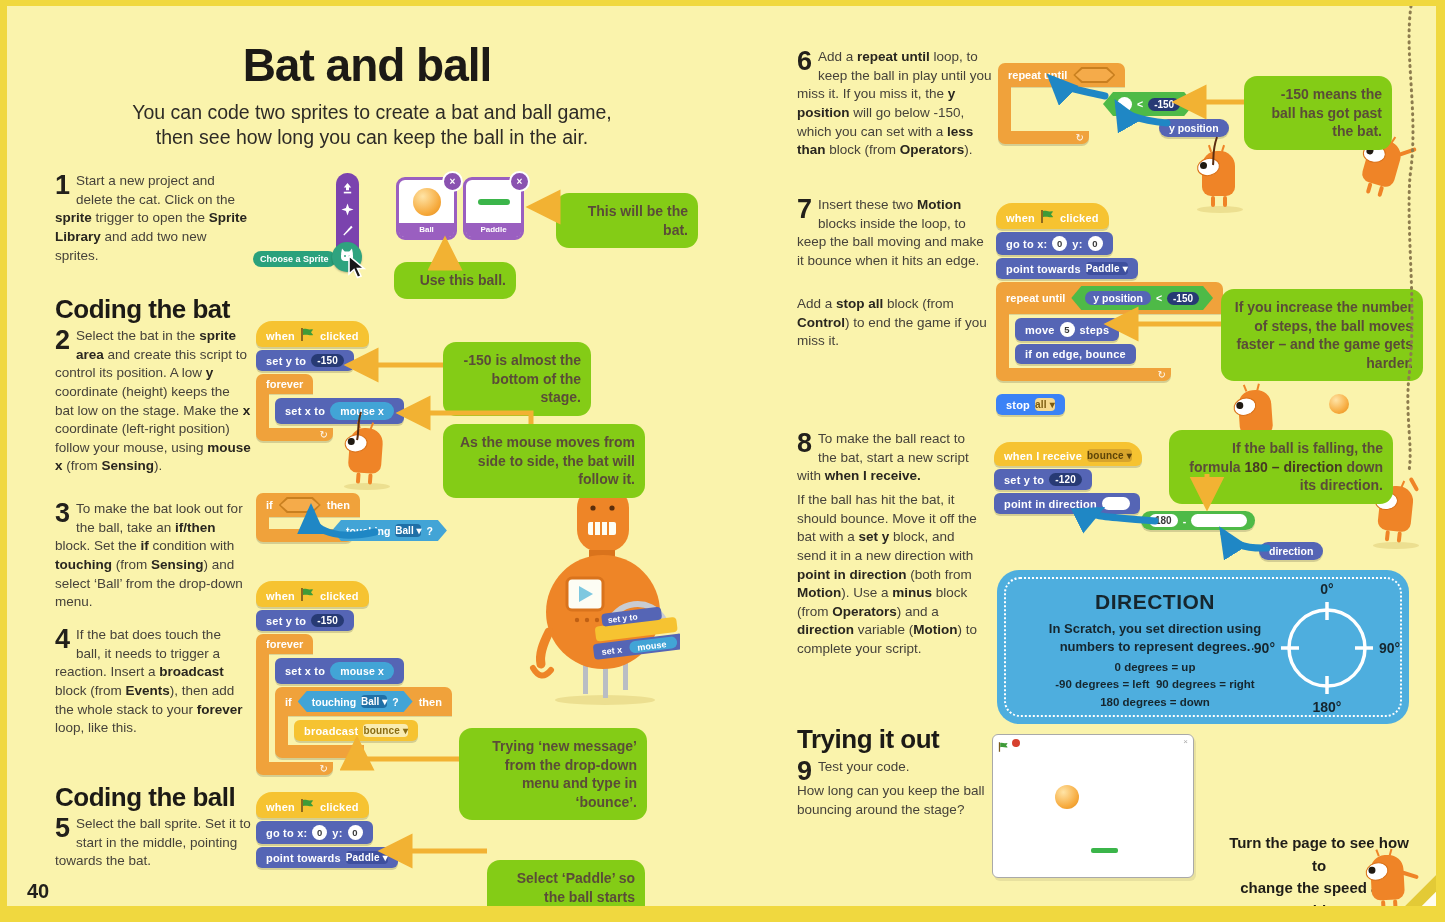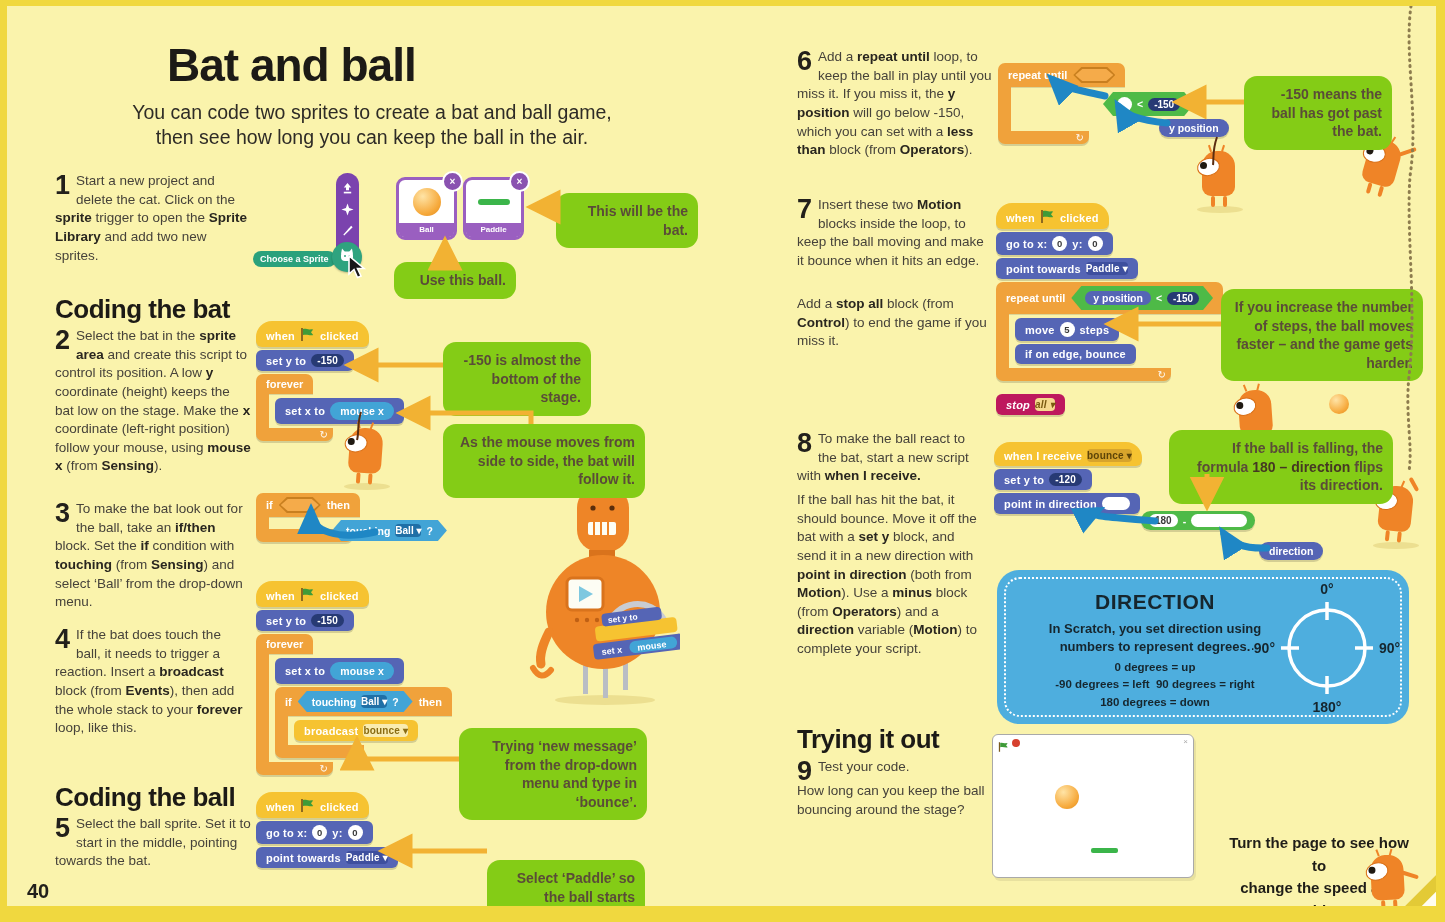--- a/index.html
+++ b/index.html
@@ -1,37 +1,37 @@
 <!DOCTYPE html>
 <html><head>
 <meta charset="utf-8">
 <style>
   html,body{margin:0;padding:0;background:#ffffff;}
   #book{position:relative;width:1445px;height:922px;box-sizing:border-box;
     background:#faf3ac;border:6px solid #f0d83f;border-left-width:7px;border-right-width:9px;border-bottom-width:16px;
     overflow:hidden;font-family:"Liberation Sans",sans-serif;color:#45413a;}
   .abs{position:absolute;}
   
-  .title{font-size:46px;font-weight:900;letter-spacing:-1px;color:#1c1a16;}
+  .title{font-size:46px;font-weight:900;letter-spacing:-1px;color:#1c1a16;text-align:center;}
   .intro{font-size:19.5px;line-height:1.3;color:#2e2b26;text-align:center;font-weight:500;}
   .h2{font-size:26px;font-weight:900;color:#1c1a16;letter-spacing:-0.5px;}
   .para{font-size:13.5px;line-height:1.38;color:#46423a;}
   .para b{color:#29261f;}
   .num{float:left;font-size:27px;font-weight:900;line-height:0.85;margin:2px 6px 0 0;color:#22201b;}
   .pageno{font-size:20px;font-weight:900;color:#22201b;}
   .turnpage{font-size:15px;font-weight:800;line-height:1.5;color:#1f1d18;text-align:center;}
   
   .co{position:absolute;background:#84cc16;border-radius:13px;padding:9px 10px;font-size:14px;line-height:1.33;
       color:#5a4c38;text-align:right;font-weight:600;z-index:3;}
   .co b{color:#453823;}
   
   .script{position:absolute;display:flex;flex-direction:column;align-items:flex-start;gap:3px;z-index:2;}
   .brow{display:inline-flex;align-items:center;gap:5px;padding:4px 10px;border-radius:6px;color:#fff;
         font-weight:bold;font-size:11px;letter-spacing:.2px;box-shadow:0 2px 0 rgba(0,0,0,.15);white-space:nowrap;}
-  .ev{background:#f6c331;} .mo{background:#5565b5;} .ct{background:#be185d;font-style:italic;}
+  .ev{background:#f6c331;} .mo{background:#5565b5;} .ct{background:#3b82f6;}
   .hat{border-radius:16px 16px 6px 6px;padding-top:7px;}
   .valD{background:#273a74;color:#fff;border-radius:10px;padding:1px 6px;font-size:10px;font-weight:bold;}
   .valW{background:#fff;color:#3a3a3a;border-radius:10px;padding:1px 6px;font-size:10px;font-weight:bold;}
   .valC{width:15px;height:15px;border-radius:50%;background:#fff;color:#3a3a3a;font-size:9.5px;font-weight:bold;
         display:inline-flex;align-items:center;justify-content:center;}
   .slot{display:inline-block;width:28px;height:13px;background:#fff;border-radius:8px;}
   .slotC{display:inline-block;width:15px;height:15px;background:#fff;border-radius:50%;}
   .dd{border-radius:4px;padding:1px 0;font-size:10px;font-weight:bold;display:inline-flex;align-items:center;gap:3px;}
   .pill{background:#5565b5;color:#fff;border-radius:11px;padding:3px 10px;font-size:10.5px;font-weight:bold;
         box-shadow:0 2px 0 rgba(0,0,0,.15);white-space:nowrap;display:inline-flex;gap:4px;align-items:center;}
@@ -476,21 +476,21 @@
 
   <div class="abs oppill" style="left:1134px;top:505px;z-index:2;">
     <span class="valW">180</span>
     <span>-</span>
     <span class="slot" style="width:56px;"></span>
   </div>
   <div class="abs pill" style="left:1252px;top:536px;z-index:2;">
       <span>direction</span>
     </div>
 
-  <div class="co" style="left:1162px;top:424px;width:204px;"><span><span>If the ball is falling, the formula </span><b>180 – direction</b><span> flips its direction.</span></span></div>
+  <div class="co" style="left:1162px;top:424px;width:204px;"><span><span>If the ball is falling, the formula </span><b>180 – direction</b><span> down its direction.</span></span></div>
 
   <div class="msh" style="left:1227px;top:440px;"></div>
   <div class="mon" style="left:1228px;top:378px;--r:-4deg;">
     <i class="mb"></i>
       <i class="me"></i>
       <i class="mp"></i>
       <i class="ml l1"></i>
       <i class="ml l2"></i>
   </div>
   <div class="deco-ball" style="left:1322px;top:388px;"></div>

